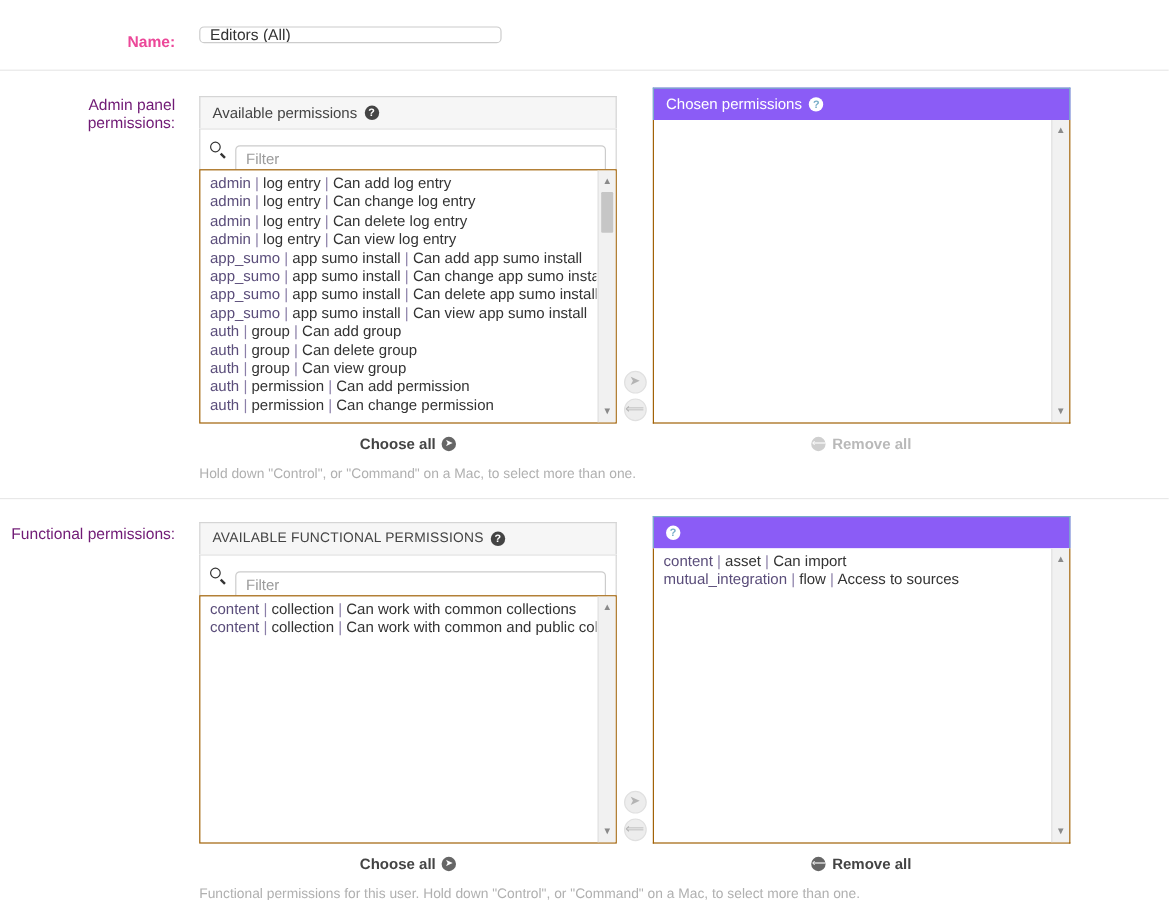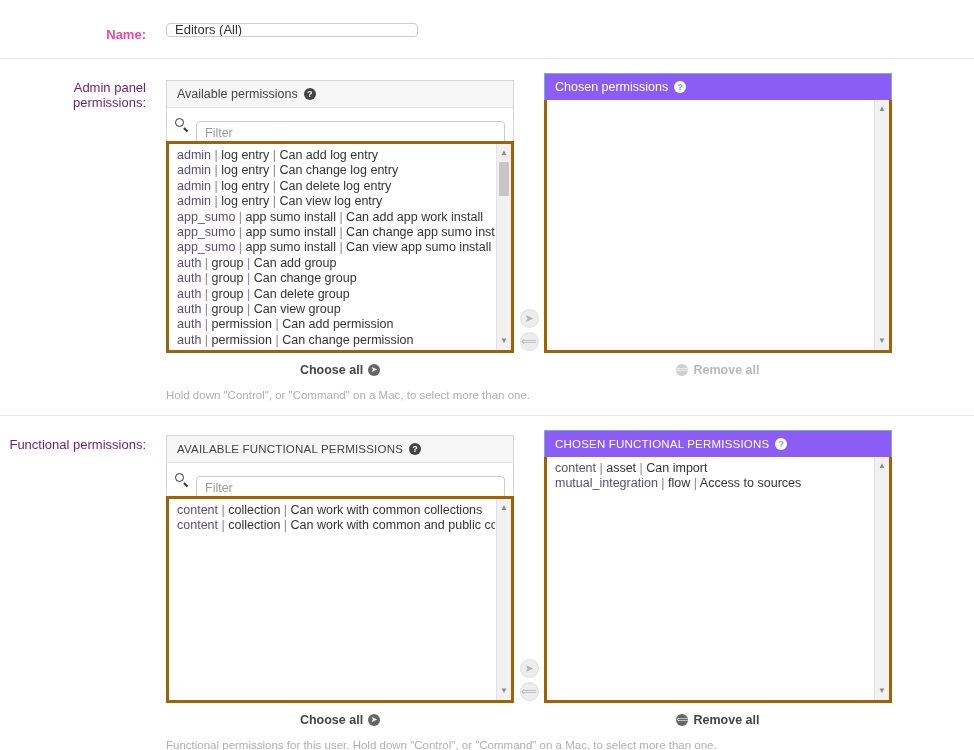--- a/index.html
+++ b/index.html
@@ -151,21 +151,21 @@
     padding: 0 8px;
     font-size: 12.5px;
     font-family: "Liberation Sans", sans-serif;
     color: #333;
     background: #fff;
     margin-top: 16px;
   }
   .filter-input::placeholder { color: #9b9b9b; }
 
   .list-pane {
-    border: 3px solid #a16207;
+    border: 1px solid #a16207;
     background: #fff;
     position: relative;
     overflow: hidden;
     box-sizing: border-box;
   }
   .list-pane.tall { height: 212px; }
   .list-pane.chosen-tall { height: 253px; border-top: none; }
   .list-pane.short { height: 207px; }
   .list-pane.chosen-short { height: 246px; border-top: none; }
 
@@ -293,25 +293,25 @@
         <div class="filter-bar">
           <span class="search-ico"></span>
           <input class="filter-input" type="text" placeholder="Filter" style="">
         </div>
         <div class="list-pane tall">
           <ul class="list-items">
               <li><span class="app">admin</span><span class="sep"> | </span><span>log entry</span><span class="sep"> | </span><span>Can add log entry</span></li>
               <li><span class="app">admin</span><span class="sep"> | </span><span>log entry</span><span class="sep"> | </span><span>Can change log entry</span></li>
               <li><span class="app">admin</span><span class="sep"> | </span><span>log entry</span><span class="sep"> | </span><span>Can delete log entry</span></li>
               <li><span class="app">admin</span><span class="sep"> | </span><span>log entry</span><span class="sep"> | </span><span>Can view log entry</span></li>
-              <li><span class="app">app_sumo</span><span class="sep"> | </span><span>app sumo install</span><span class="sep"> | </span><span>Can add app work install</span></li>
+              <li><span class="app">app_sumo</span><span class="sep"> | </span><span>app sumo install</span><span class="sep"> | </span><span>Can add app sumo install</span></li>
               <li><span class="app">app_sumo</span><span class="sep"> | </span><span>app sumo install</span><span class="sep"> | </span><span>Can change app sumo install</span></li>
+              <li><span class="app">app_sumo</span><span class="sep"> | </span><span>app sumo install</span><span class="sep"> | </span><span>Can delete app sumo install</span></li>
               <li><span class="app">app_sumo</span><span class="sep"> | </span><span>app sumo install</span><span class="sep"> | </span><span>Can view app sumo install</span></li>
               <li><span class="app">auth</span><span class="sep"> | </span><span>group</span><span class="sep"> | </span><span>Can add group</span></li>
-              <li><span class="app">auth</span><span class="sep"> | </span><span>group</span><span class="sep"> | </span><span>Can change group</span></li>
               <li><span class="app">auth</span><span class="sep"> | </span><span>group</span><span class="sep"> | </span><span>Can delete group</span></li>
               <li><span class="app">auth</span><span class="sep"> | </span><span>group</span><span class="sep"> | </span><span>Can view group</span></li>
               <li><span class="app">auth</span><span class="sep"> | </span><span>permission</span><span class="sep"> | </span><span>Can add permission</span></li>
               <li><span class="app">auth</span><span class="sep"> | </span><span>permission</span><span class="sep"> | </span><span>Can change permission</span></li>
             </ul>
           <div class="sbar">
             <div class="arrow up">▲</div>
             <div class="thumb" style="top:18px;height:34px;"></div>
             <div class="arrow down">▼</div>
           </div>
@@ -381,21 +381,20 @@
         </div>
       </div>
 
       <div class="selector-chooser" style="padding-top:114px;">
         <div class="arrow-btn">➤</div>
         <div class="arrow-btn">⟸</div>
       </div>
 
       <div class="selector-box">
         <div class="box-header chosen caps">
-          <span>CHOSEN FUNCTIONAL PERMISSIONS</span>
           <span class="help-dot">?</span>
         </div>
         <div class="list-pane chosen-short">
           <ul class="list-items">
               <li><span class="app">content</span><span class="sep"> | </span><span>asset</span><span class="sep"> | </span><span>Can import</span></li>
               <li><span class="app">mutual_integration</span><span class="sep"> | </span><span>flow</span><span class="sep"> | </span><span>Access to sources</span></li>
             </ul>
           <div class="sbar">
             <div class="arrow up">▲</div>
             <div class="arrow down">▼</div>

